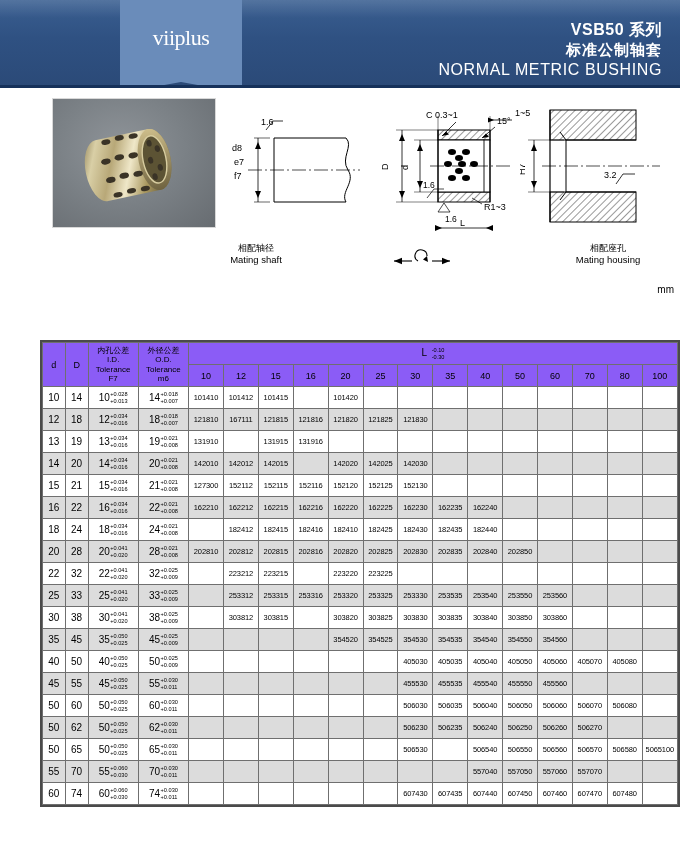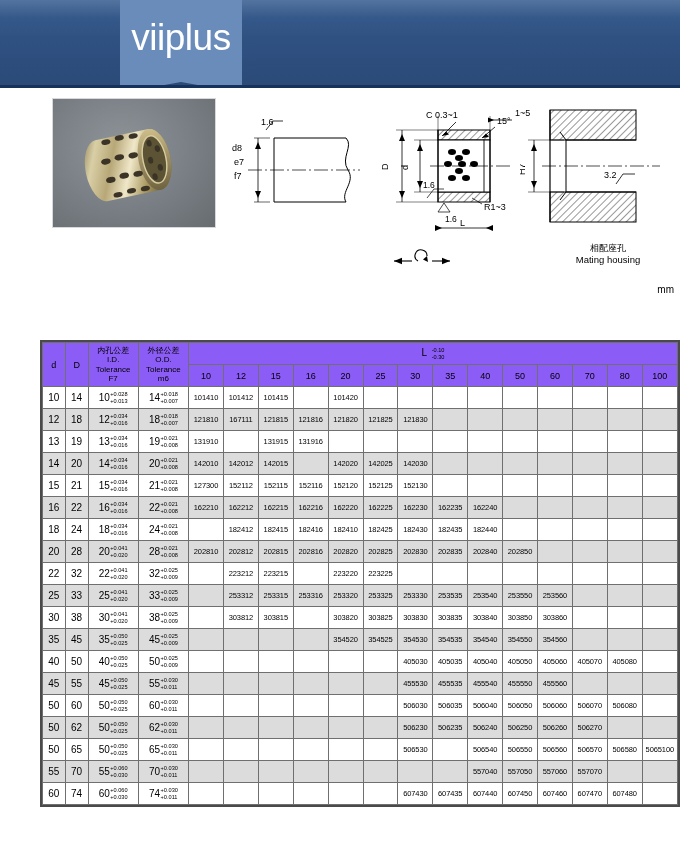--- a/index.html
+++ b/index.html
@@ -29,22 +29,22 @@
     background:#6a8cba;
     display:flex;align-items:center;justify-content:center;
   }
   .logo-plate:after{
     content:"";position:absolute;left:0;bottom:-11px;width:0;height:0;
     border-left:61px solid #6a8cba;border-right:61px solid #6a8cba;
     border-bottom:11px solid transparent;
   }
   .logo-text{
     position:relative;z-index:2;
-    color:#fff;font-size:37px;letter-spacing:-.5px;
-    font-family:Liberation Sans, sans-serif;
+    color:#fff;font-size:22px;letter-spacing:-.5px;
+    font-family:Liberation Serif, serif;
   }
   .header-titles{
     position:absolute;right:18px;top:20px;text-align:right;color:#fff;
   }
   .ht-1{font-size:16px;font-weight:bold;letter-spacing:.5px;line-height:1.25;}
   .ht-2{font-size:15px;font-weight:bold;letter-spacing:1px;line-height:1.3;}
   .ht-3{font-size:16px;letter-spacing:.6px;line-height:1.3;}
 
   
   .figures{
@@ -118,20 +118,25 @@
     text-align:left;
   }
   .table-outer{ border:2px solid #4a4a4a; display:inline-block; }
 </style>
 </head>
 <body>
 
 <div class="header">
   <div class="logo-plate">
     <span class="logo-text">viiplus</span>
+  </div>
+  <div class="header-titles">
+    <div class="ht-1">VSB50  系列</div>
+    <div class="ht-2">标准公制轴套</div>
+    <div class="ht-3">NORMAL METRIC BUSHING</div>
   </div>
 </div>
 
 <div class="figures">
 
   <div class="photo" style="top:10px;">
     <svg class="bush" viewBox="0 0 104 86">
       <defs>
         <linearGradient id="bz" x1="0" y1="0" x2="1" y2="0.3">
           <stop offset="0" stop-color="#8a7c52"></stop>
@@ -279,20 +284,24 @@
     <g stroke="#000" fill="none" stroke-width="1.1">
       <path d="M2,13 H20"></path>
         <path d="M40,13 H58"></path>
       <path d="M26,13 a6,6 0 1 1 9,-5"></path>
     </g>
     <path d="M2,13 l8,-3.2 v6.4 z" fill="#000"></path>
     <path d="M58,13 l-8,-3.2 v6.4 z" fill="#000"></path>
     <path d="M35,8 l1,6 l-5,-2.5 z" fill="#000"></path>
   </svg>
 
+  <div class="cap-label cap-shaft">
+    <div class="cap-cn">相配轴径</div>
+    <div class="cap-en">Mating shaft</div>
+  </div>
   <div class="cap-label cap-house">
     <div class="cap-cn">相配座孔</div>
     <div class="cap-en">Mating housing</div>
   </div>
 
   <div class="mm-label">mm</div>
 </div>
 
 <div class="table-wrap">
   <div class="table-outer">

